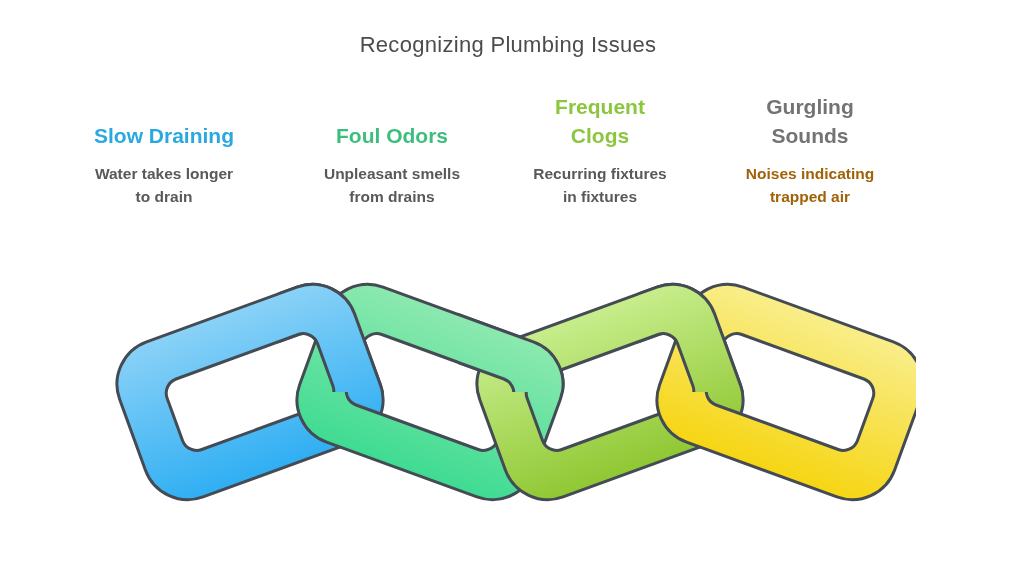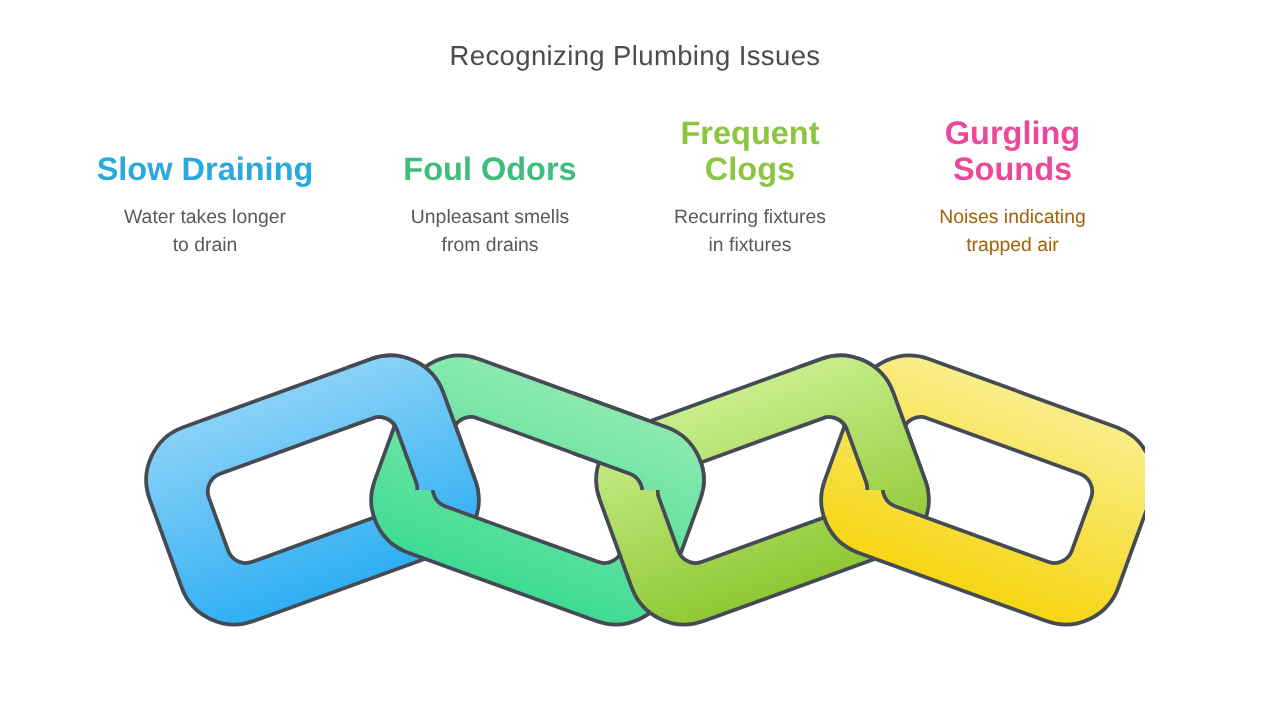--- a/index.html
+++ b/index.html
@@ -12,25 +12,25 @@
     text-align:center;font-size:22px;font-weight:400;letter-spacing:.3px;
     margin:0;
   }
   .col{position:absolute;top:92px;width:200px;text-align:center;}
   .col.c1{left:64px;}
   .col.c2{left:292px;}
   .col.c3{left:500px;}
   .col.c4{left:710px;}
   .heading{
     height:58px;display:flex;flex-direction:column;justify-content:flex-end;
-    font-size:26px;font-weight:700;line-height:29px;
+    font-size:21px;font-weight:700;line-height:29px;
   }
   .heading-line:empty{display:none;}
   .desc{margin-top:13px;font-size:15.5px;line-height:22.5px;}
-  .desc-line{display:block;}
+  .desc-line{display:block;font-weight:bold;}
   .chain-svg{position:absolute;left:0;top:0;}
 </style>
 </head>
 <body>
 
 <div class="canvas">
 
   <h1 class="page-title" style="color: rgb(76, 76, 76);">Recognizing Plumbing Issues</h1>
 
   <div class="col c1">
@@ -60,21 +60,21 @@
       <span class="heading-line">Frequent</span>
       <span class="heading-line">Clogs</span>
     </div>
     <div class="desc" style="color: rgb(88, 89, 91);">
       <span class="desc-line">Recurring fixtures</span>
       <span class="desc-line">in fixtures</span>
     </div>
   </div>
 
   <div class="col c4">
-    <div class="heading" style="color: #ec4899;">
+    <div class="heading" style="color: #737373;">
       <span class="heading-line">Gurgling</span>
       <span class="heading-line">Sounds</span>
     </div>
     <div class="desc" style="color: #a16207;">
       <span class="desc-line">Noises indicating</span>
       <span class="desc-line">trapped air</span>
     </div>
   </div>
 
   <svg class="chain-svg" width="1016" height="573" viewBox="0 0 1016 573" aria-hidden="true">

